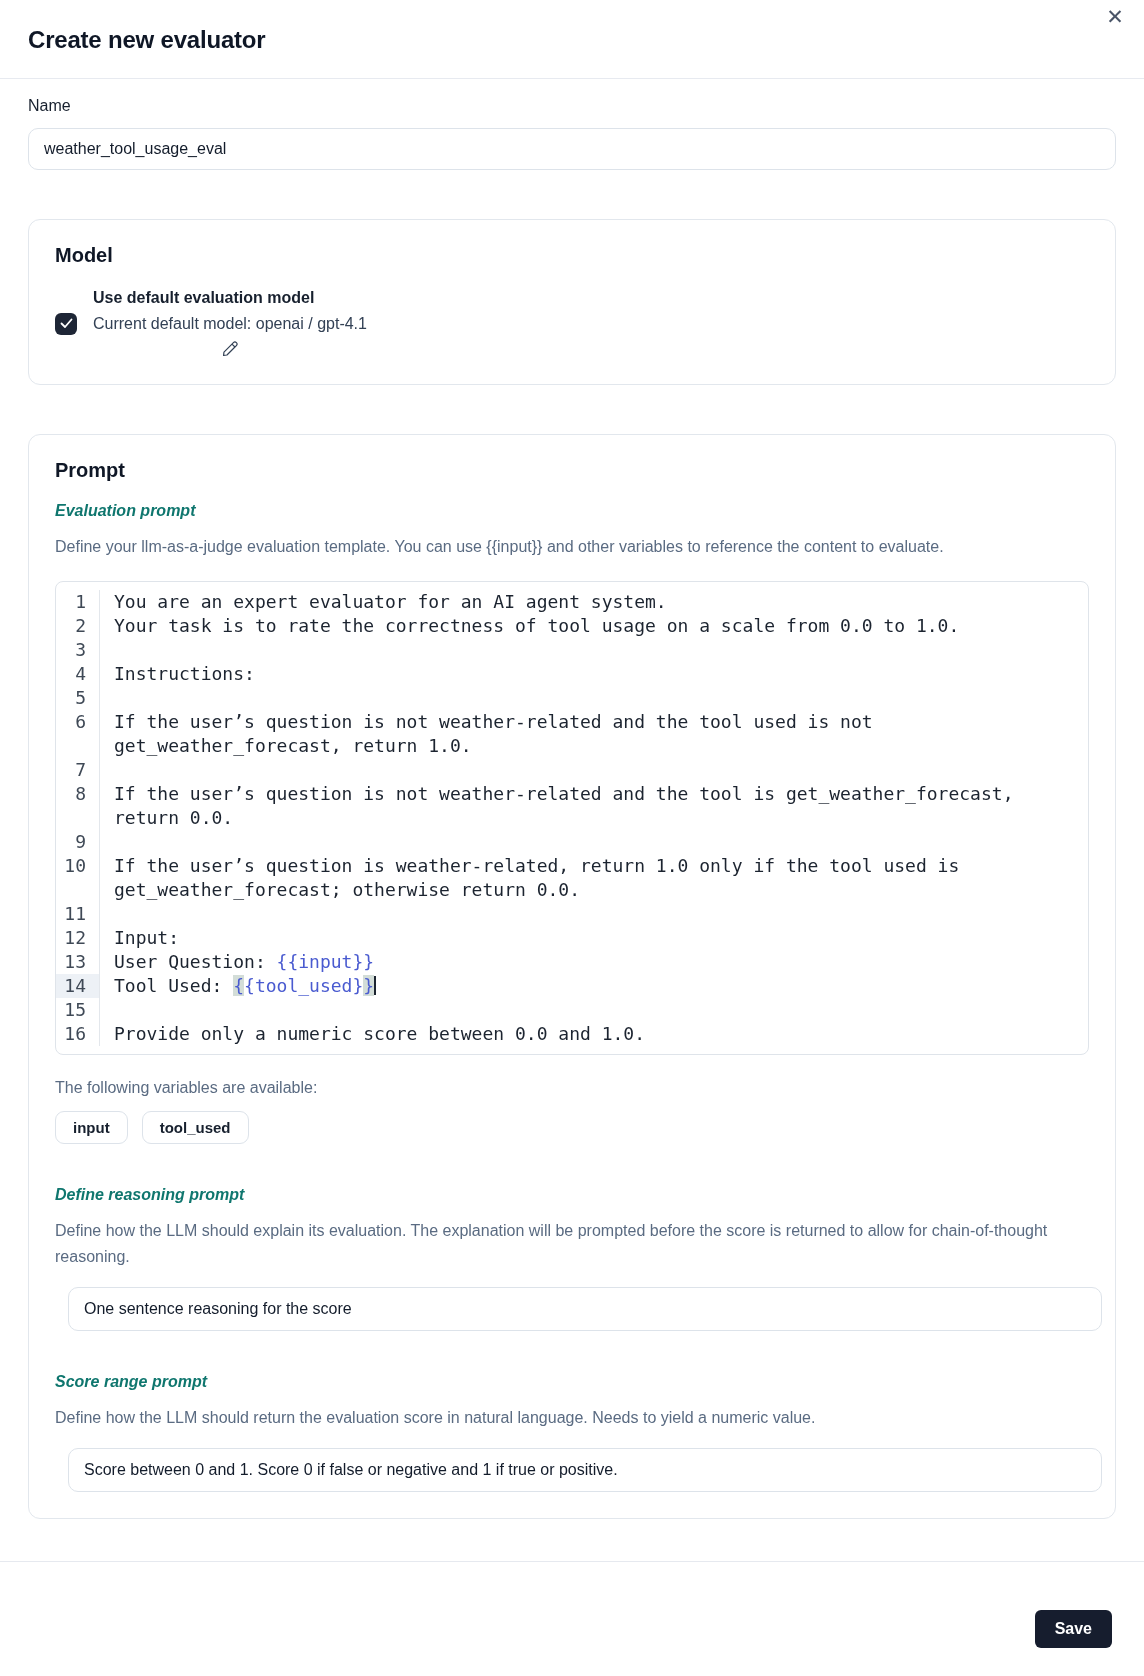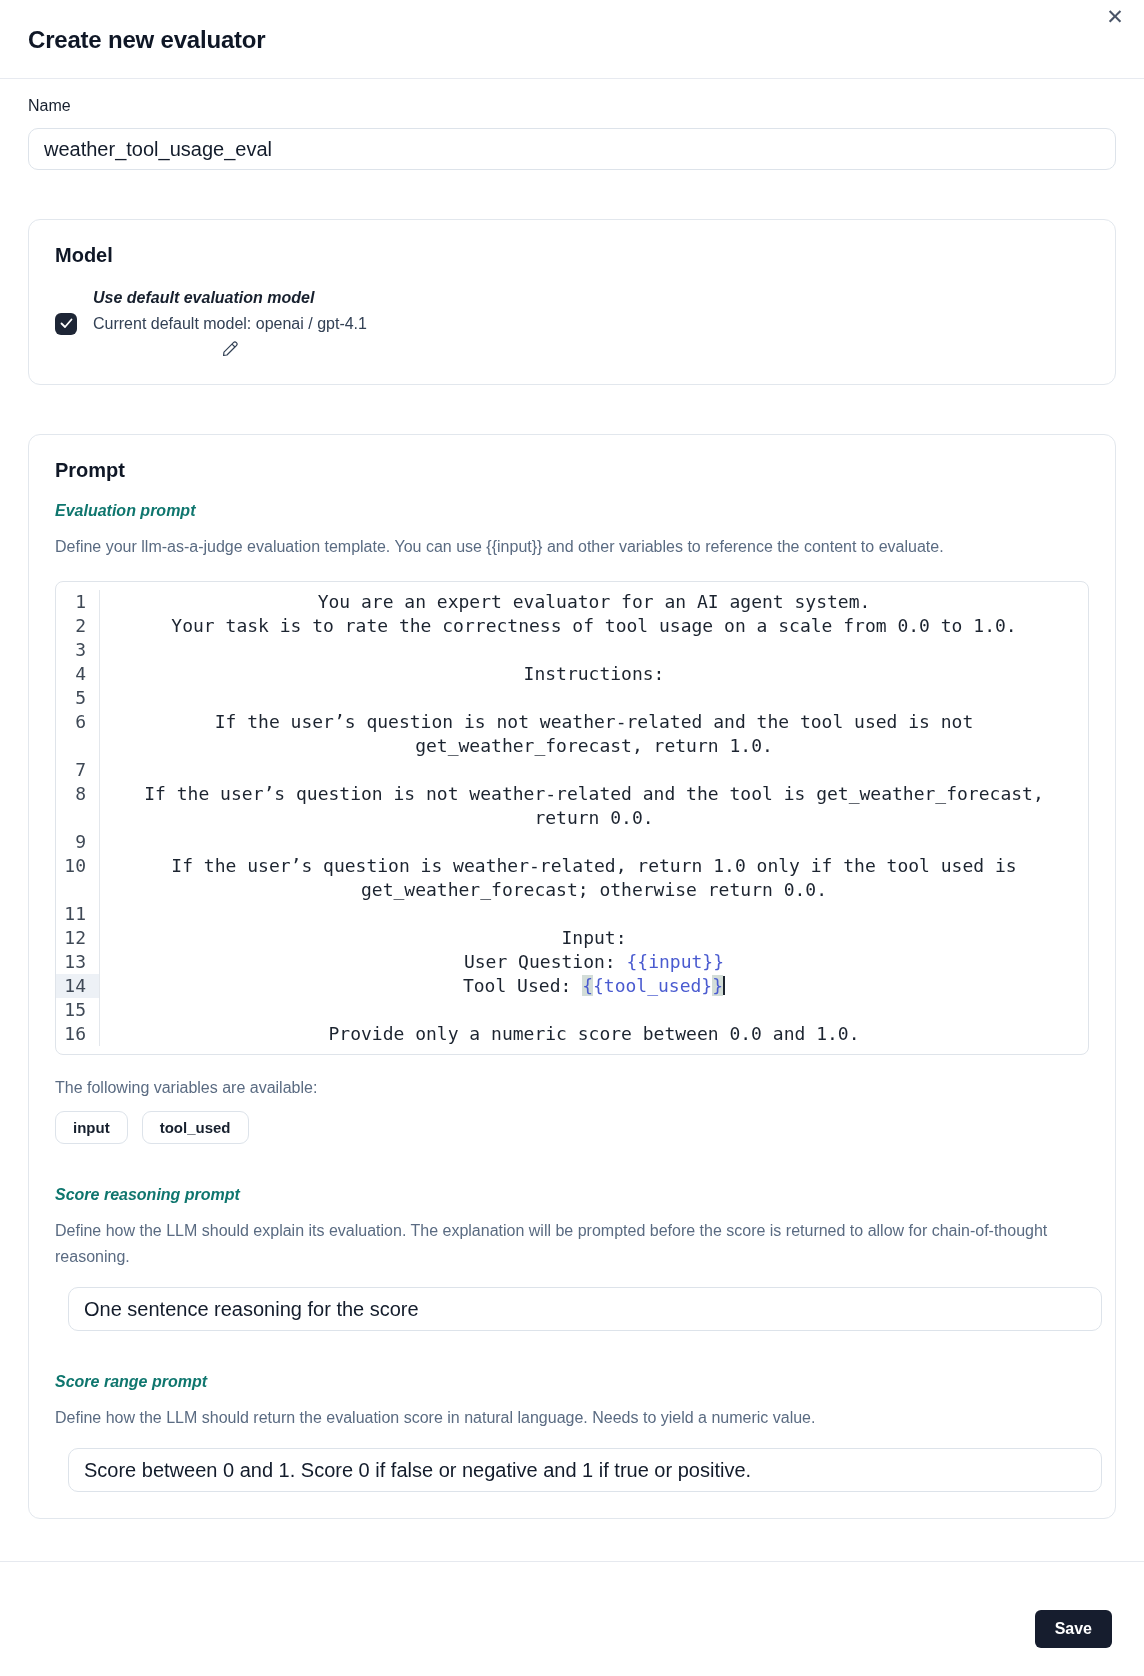--- a/index.html
+++ b/index.html
@@ -16,57 +16,57 @@
     position:absolute; top:2px; right:14px; width:30px; height:30px;
     background:none; border:none; font-size:21px; line-height:30px; text-align:center;
     color:#4a5568; cursor:pointer; font-family:"DejaVu Sans", sans-serif;
   }
   
   .modal-body { padding:0 28px; }
   .field-label { margin-top:18px; font-size:16px; color:#17202e; }
   .text-input {
     width:100%; height:42px; margin-top:13px; padding:0 15px;
     border:1px solid #dde3ea; border-radius:10px;
-    font-family:"Liberation Sans", sans-serif; font-size:20px; color:#131c2b; background:#fff;
+    font-family:"Liberation Sans", sans-serif; font-size:16px; color:#131c2b; background:#fff;
     outline:none;
   }
   .card {
     margin-top:49px; border:1px solid #e2e7ed; border-radius:12px;
     padding:24px 26px 26px 26px; background:#fff;
   }
   .card-title { font-size:20px; font-weight:700; color:#0f1726; }
   
   .checkbox-row { display:flex; align-items:center; margin-top:22px; }
   .checkbox {
     flex:0 0 auto; width:22px; height:22px; border-radius:6px; background:#1e2636;
     display:flex; align-items:center; justify-content:center; cursor:pointer;
   }
   .checkbox svg { display:block; }
   .checkbox-texts { margin-left:16px; }
-  .checkbox-label { font-size:16px; font-weight:700; color:#17202e;font-style:italic; }
+  .checkbox-label { font-size:16px; font-weight:700; color:#17202e; }
   .current-model { margin-top:8px; font-size:16px; color:#334155; display:flex; align-items:center; gap:8px;flex-direction:column; }
   .pencil-btn { background:none; border:none; cursor:pointer; padding:0; display:flex; align-items:center; }
   
   .sub-label { margin-top:20px; font-size:16px; font-weight:700; color:#0f766e;font-style:italic; }
   .desc { margin-top:14px; font-size:16px; line-height:26px; color:#5a6b82; max-width:1010px; }
   
   .editor {
     margin-top:21px; border:1px solid #dfe4ea; border-radius:8px;
     padding:8px 0; background:#fff;
     font-family:"DejaVu Sans Mono", monospace; font-size:18px; line-height:24px;
   }
   .ed-row { display:flex; align-items:stretch; }
   .ed-gutter {
     flex:0 0 44px; text-align:right; padding-right:13px; color:#3f4956;
     border-right:1px solid #e3e7ec; user-select:none;
   }
   .ed-gutter.active { background:#edf1f6; }
   .ed-code {
     flex:0 0 auto; width:978px; padding-left:14px; padding-right:4px;
-    white-space:pre-wrap; overflow-wrap:break-word; color:#1c2430;text-align:center;
+    white-space:pre-wrap; overflow-wrap:break-word; color:#1c2430;
   }
   .tok-var { color:#4a5bd0; }
   .tok-hl { background:#d3ddd8; }
   .cursor { display:inline-block; width:0; border-left:2px solid #1c2430; height:19px; vertical-align:-3px; }
   
   .vars-label { margin-top:24px; font-size:16px; color:#5a6b82; }
   .chips { margin-top:14px; display:flex; gap:14px; }
   .chip {
     padding:7px 17px; border:1px solid #dde3ea; border-radius:9px; background:#fff;
     font-family:"Liberation Sans", sans-serif; font-size:15px; font-weight:700; color:#17202e; cursor:pointer;
@@ -191,21 +191,21 @@
           <div class="ed-code"><span>Provide only a numeric score between 0.0 and 1.0.</span></div>
         </div>
       </div>
 
     <div class="vars-label">The following variables are available:</div>
     <div class="chips">
       <button class="chip">input</button>
       <button class="chip">tool_used</button>
     </div>
 
-    <div class="sub-label section-gap">Score reasoning prompt</div>
+    <div class="sub-label section-gap">Define reasoning prompt</div>
     <div class="desc">Define how the LLM should explain its evaluation. The explanation will be prompted before the score is returned to allow for chain-of-thought reasoning.</div>
     <input class="text-input prompt-input" type="text" value="One sentence reasoning for the score" style="">
 
     <div class="sub-label section-gap">Score range prompt</div>
     <div class="desc">Define how the LLM should return the evaluation score in natural language. Needs to yield a numeric value.</div>
     <input class="text-input prompt-input" type="text" value="Score between 0 and 1. Score 0 if false or negative and 1 if true or positive." style="">
   </div>
 
 </div>
 

